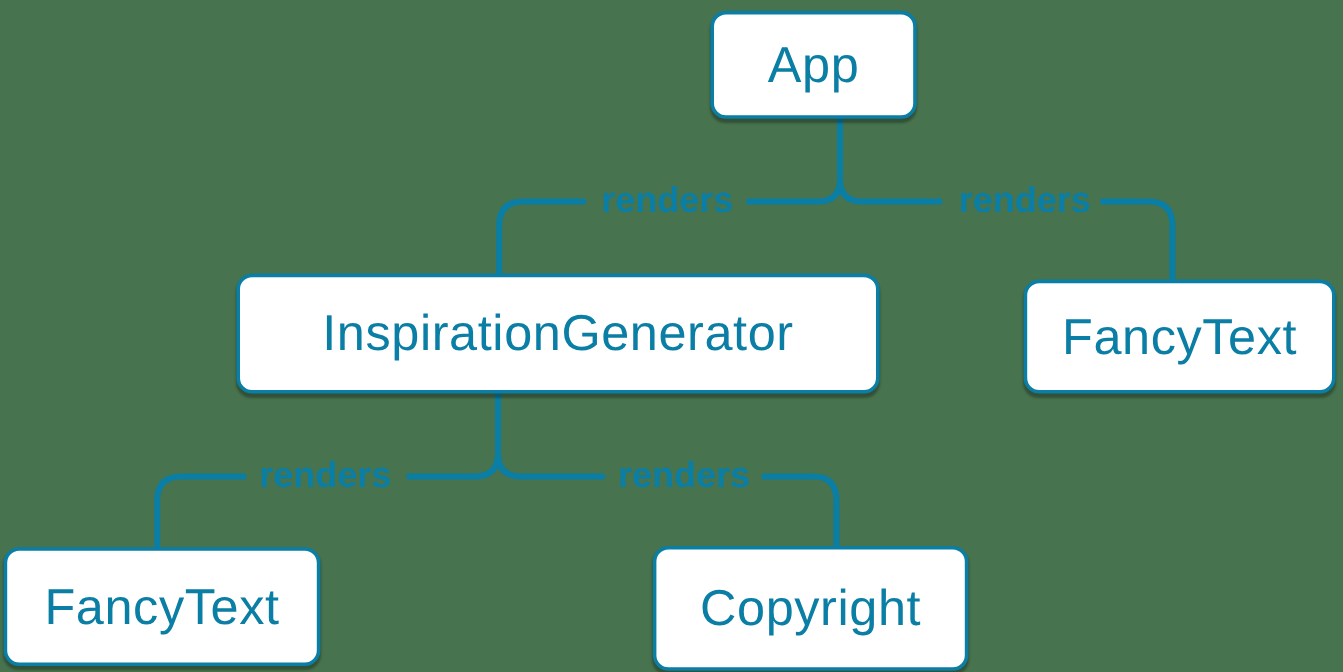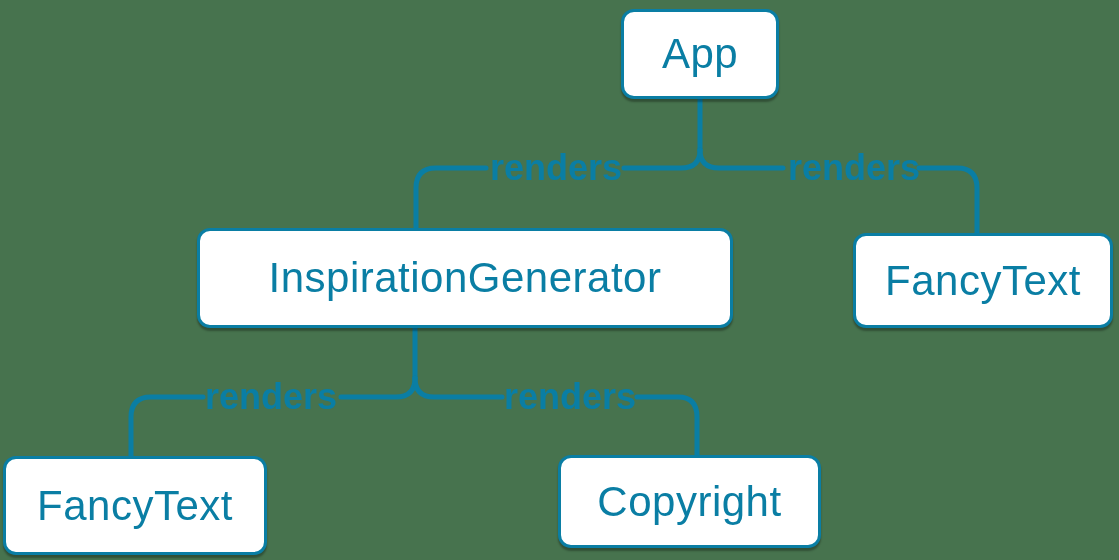--- a/index.html
+++ b/index.html
@@ -31,30 +31,30 @@
     display: flex;
     align-items: center;
     justify-content: center;
     color: #0A7EA4;
     font-size: 42px;
     font-weight: 500;
     letter-spacing: 0.5px;
     box-sizing: border-box;
     white-space: nowrap;
   }
-  .node-app        { left: 621px; top: 9px;   width: 158px; height: 90px;  }
+  .node-app        { left: 592px; top: 9px;   width: 172px; height: 90px;  }
   .node-ig         { left: 197px; top: 228px; width: 536px; height: 100px; }
   .node-ft-top     { left: 853px; top: 233px; width: 260px; height: 95px;  }
   .node-ft-bottom  { left: 3px;   top: 456px; width: 264px; height: 99px;  }
-  .node-copyright  { left: 558px; top: 455px; width: 263px; height: 93px; }
+  .node-copyright  { left: 544px; top: 455px; width: 263px; height: 104px; }
   .edge-label {
     position: absolute;
     transform: translate(-50%, -50%);
     color: #0A7EA4;
-    font-size: 36px;
+    font-size: 30px;
     font-weight: 600;
     white-space: nowrap;
     line-height: 1;
   }
   .el-1 { left: 556px; top: 168px; }
   .el-2 { left: 854px; top: 168px; }
   .el-3 { left: 271px; top: 397px; }
   .el-4 { left: 570px; top: 397px; }
 </style>
 </head>

